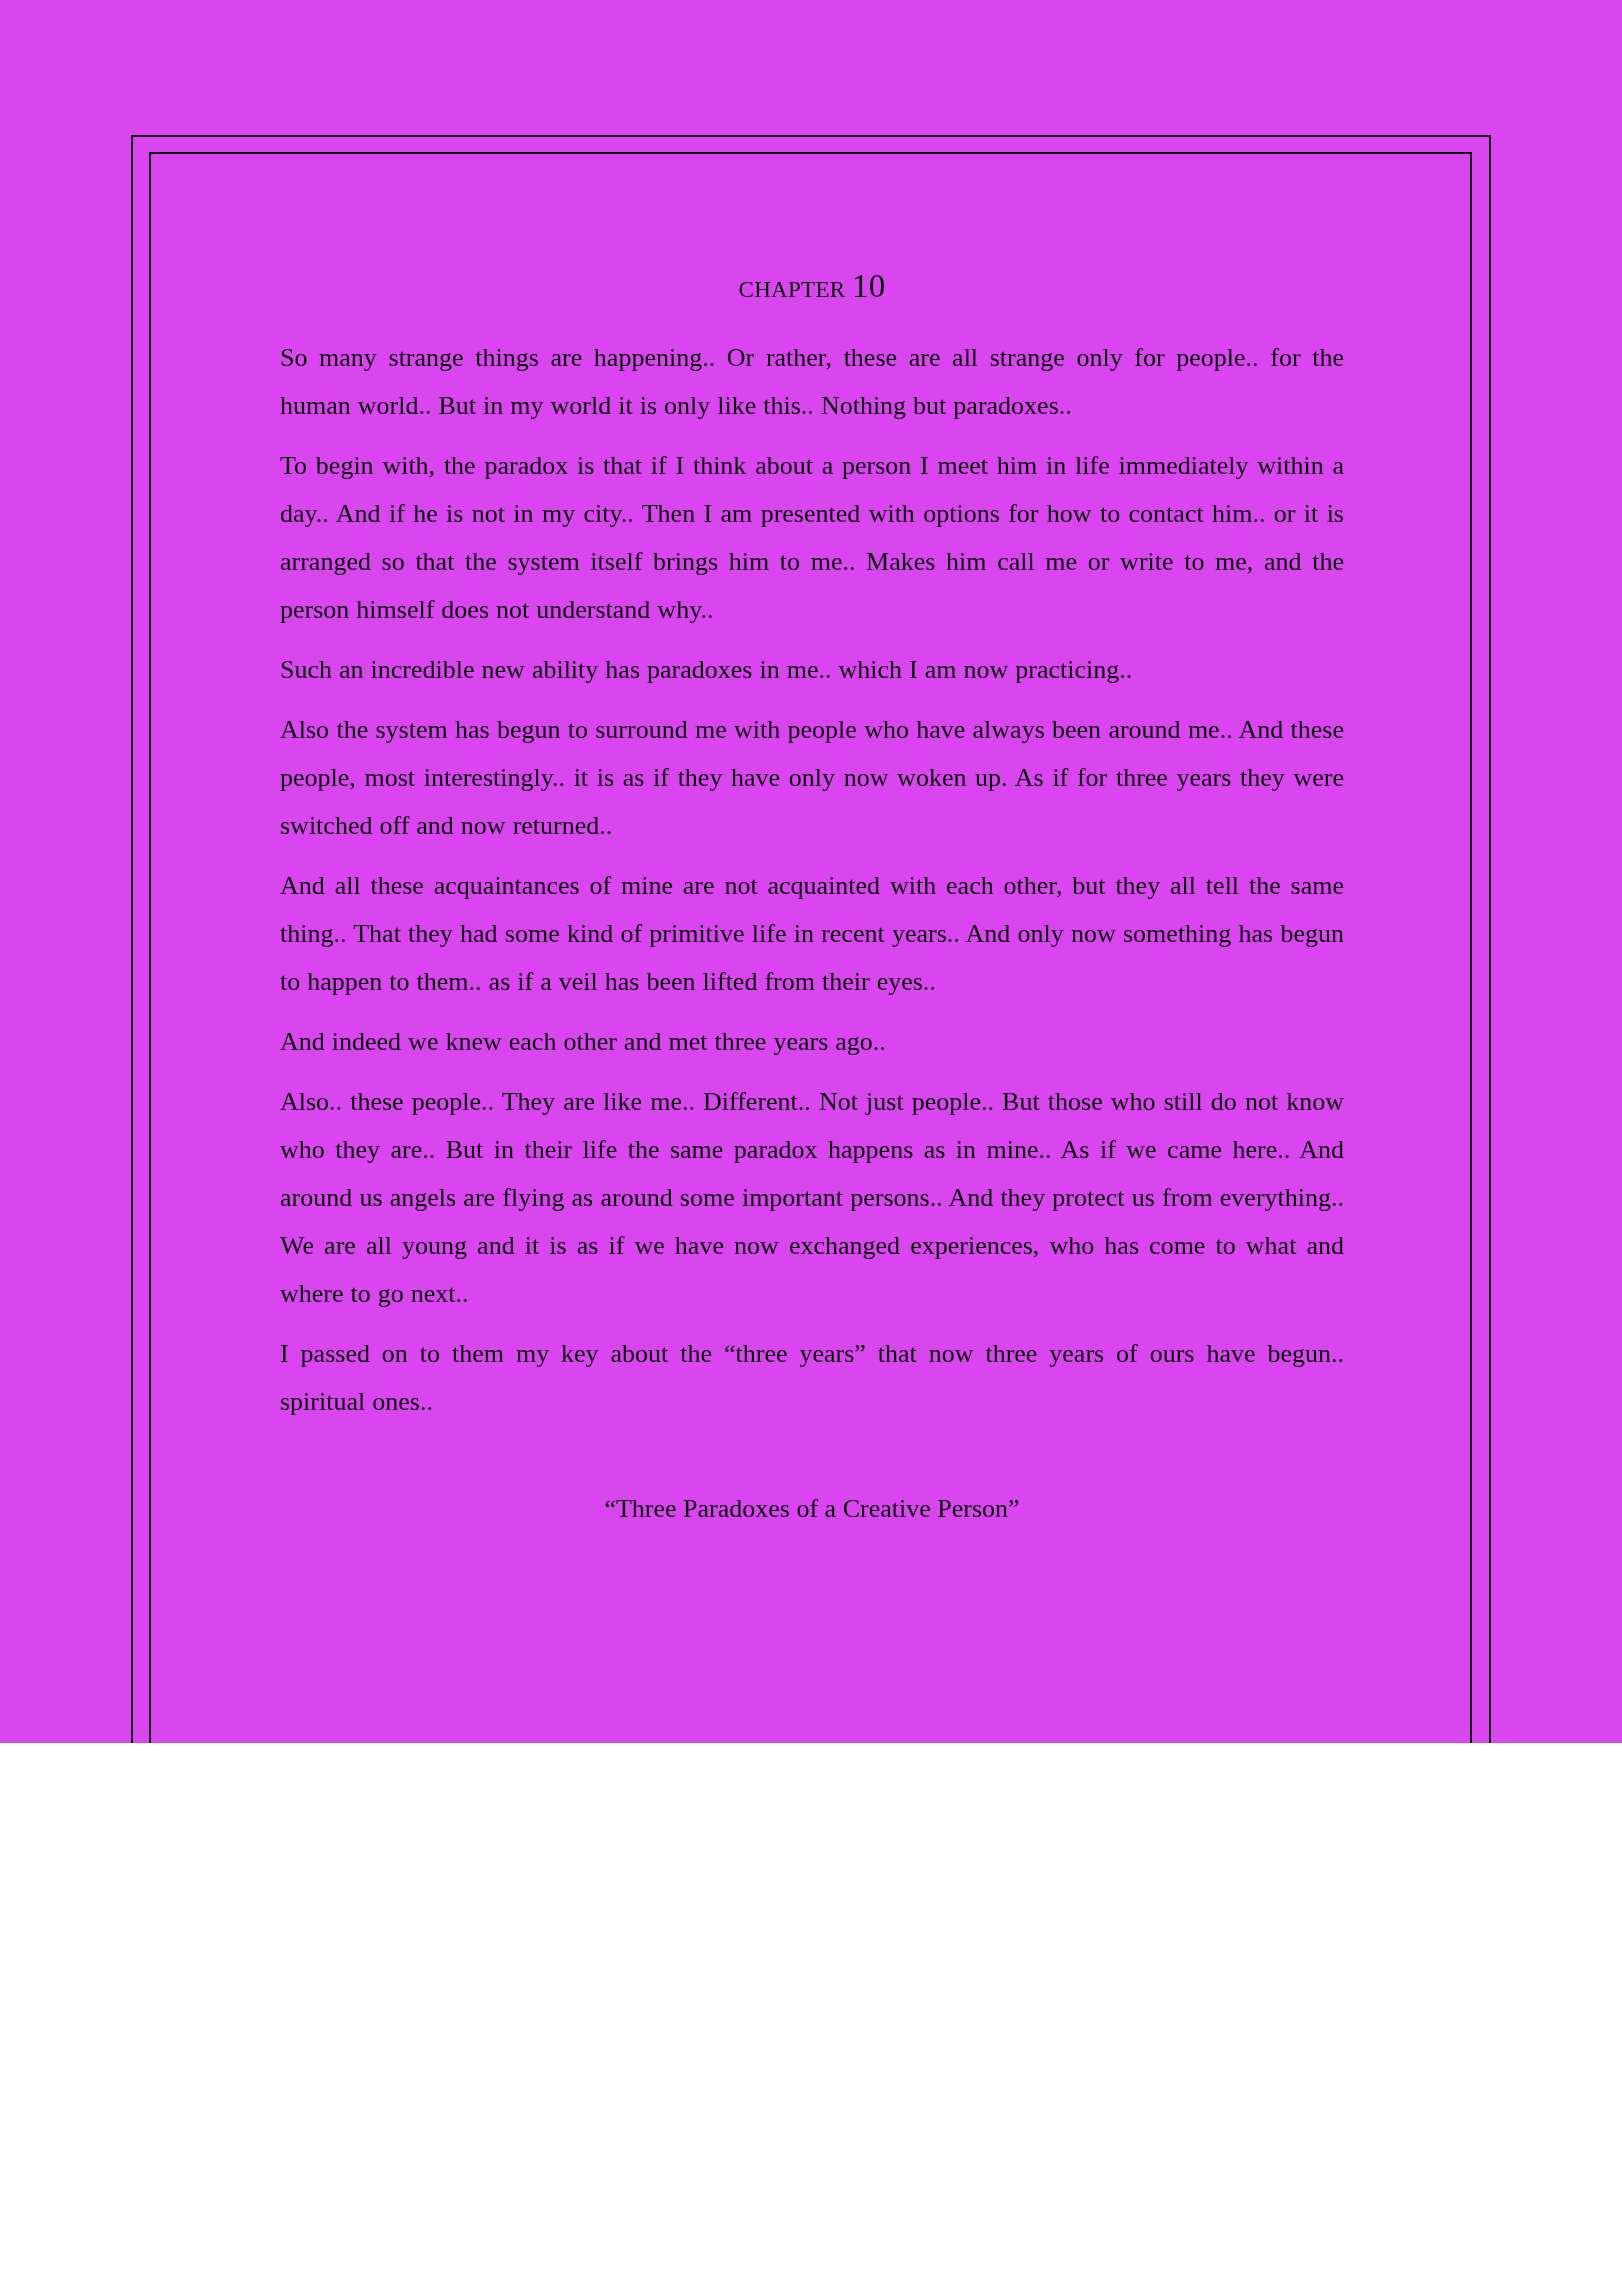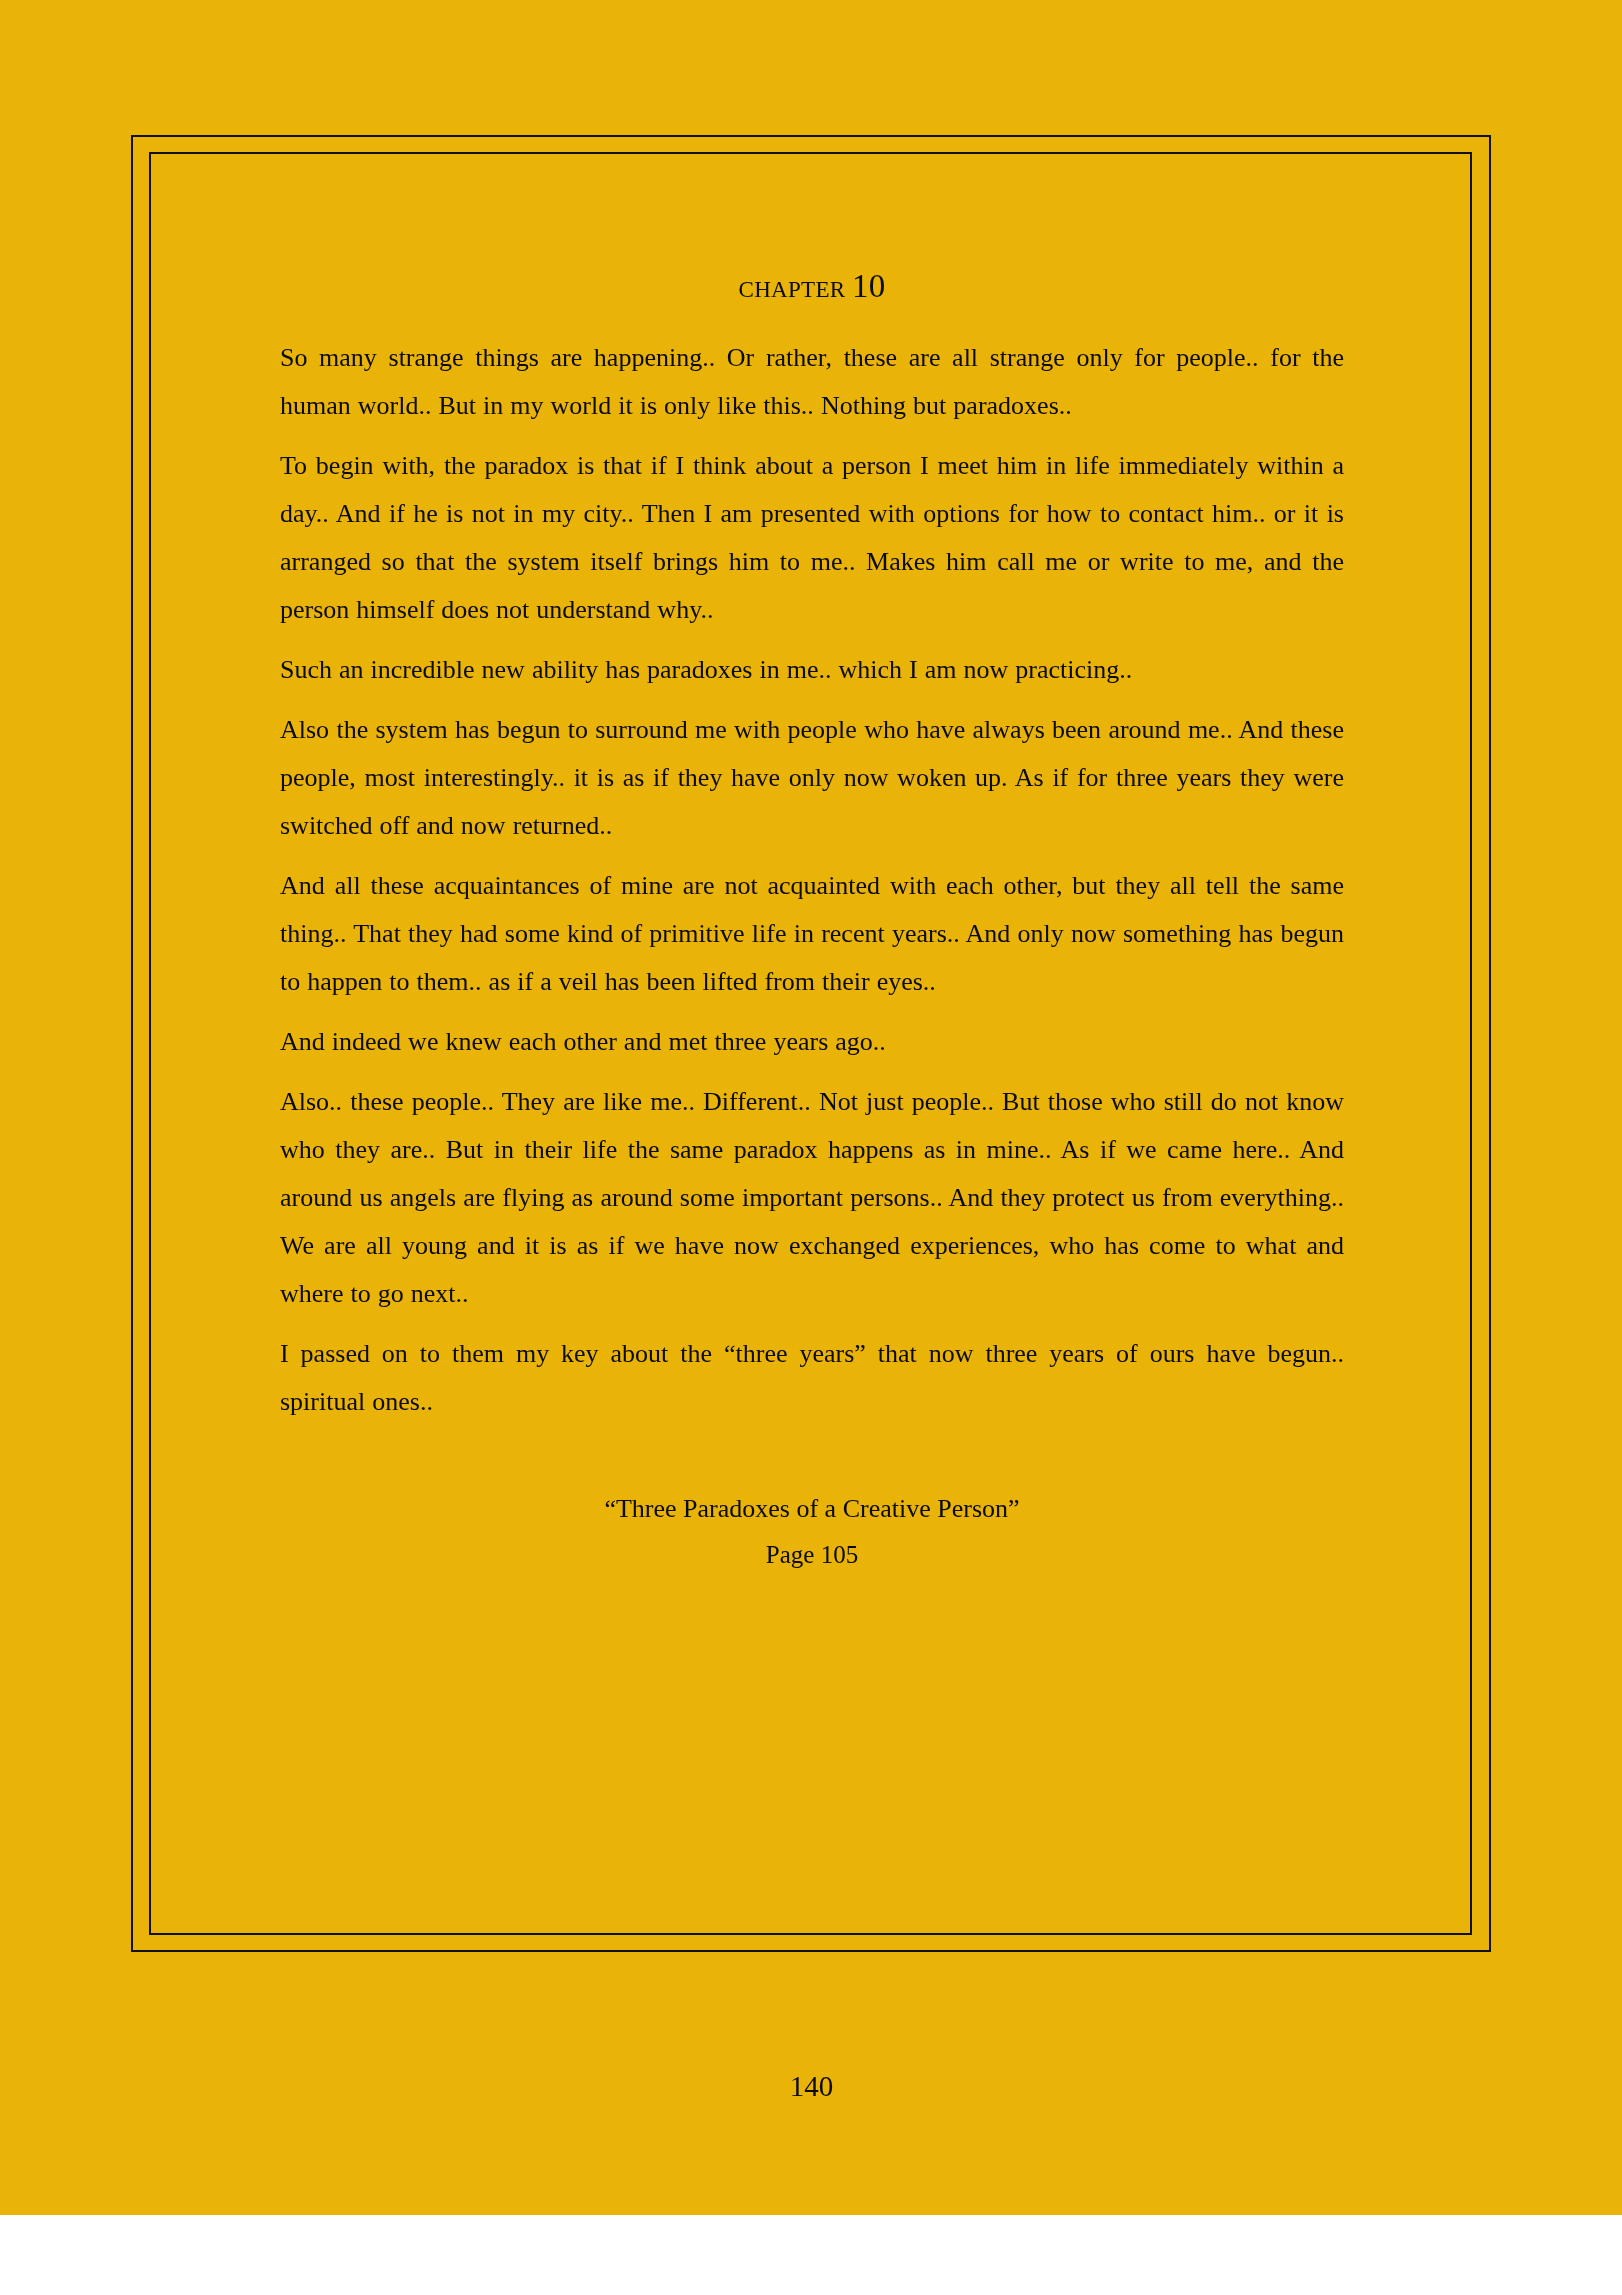--- a/index.html
+++ b/index.html
@@ -4,22 +4,22 @@
 <style>
   html, body {
     margin: 0;
     padding: 0;
     background: #ffffff;
   }
 
   .page {
     position: relative;
     width: 1623px;
-    height: 2215px;
-    background: #eab308;
+    height: 1743px;
+    background: #d946ef;
     margin: 0 auto;
     overflow: hidden;
     font-family: "Liberation Serif", "DejaVu Serif", serif;
     color: #0b0b0b;
   }
 
   
   .frame-outer {
     position: absolute;
     left: 131px;
@@ -127,21 +127,20 @@
       <p>Such an incredible new ability has paradoxes in me.. which I am now practicing..</p>
       <p>Also the system has begun to surround me with people who have always been around me.. And these people, most interestingly.. it is as if they have only now woken up. As if for three years they were switched off and now returned..</p>
       <p>And all these acquaintances of mine are not acquainted with each other, but they all tell the same thing.. That they had some kind of primitive life in recent years.. And only now something has begun to happen to them.. as if a veil has been lifted from their eyes..</p>
       <p>And indeed we knew each other and met three years ago..</p>
       <p>Also.. these people.. They are like me.. Different.. Not just people.. But those who still do not know who they are.. But in their life the same paradox happens as in mine.. As if we came here.. And around us angels are flying as around some important persons.. And they protect us from everything.. We are all young and it is as if we have now exchanged experiences, who has come to what and where to go next..</p>
       <p>I passed on to them my key about the “three years” that now three years of ours have begun.. spiritual ones..</p>
     </div>
 
     <div class="footer-block">
       <p class="footer-title">“Three Paradoxes of a Creative Person”</p>
-      <p class="footer-page">Page 105</p>
     </div>
 
   </div>
 
   <div class="folio">140</div>
 
 </div>
 
 
 </body></html>

